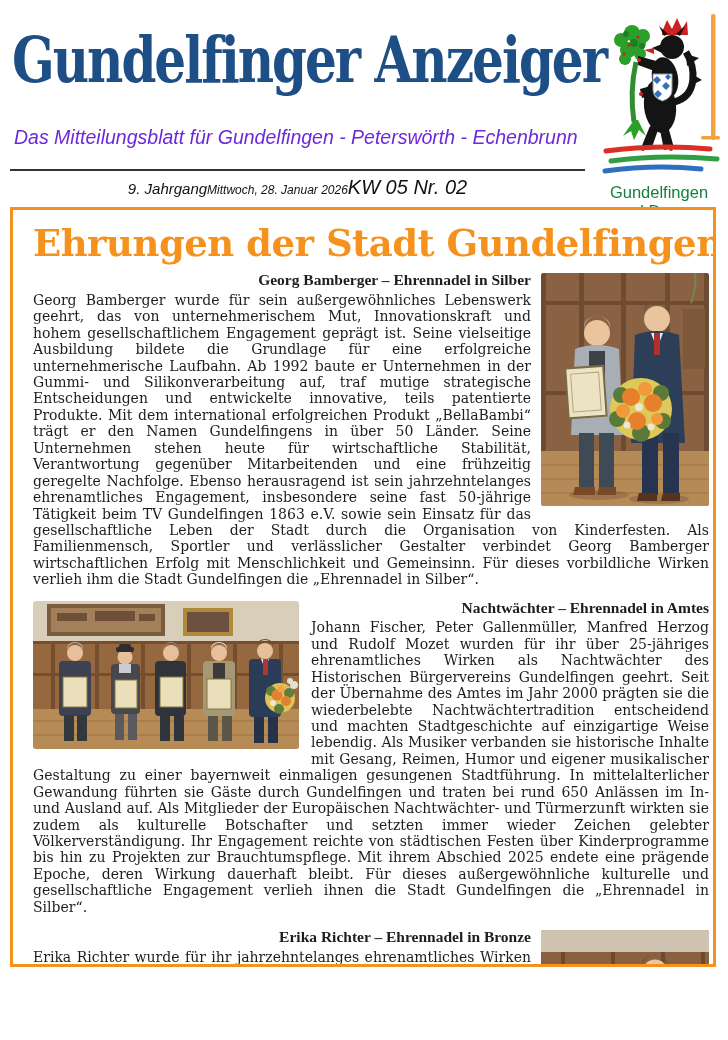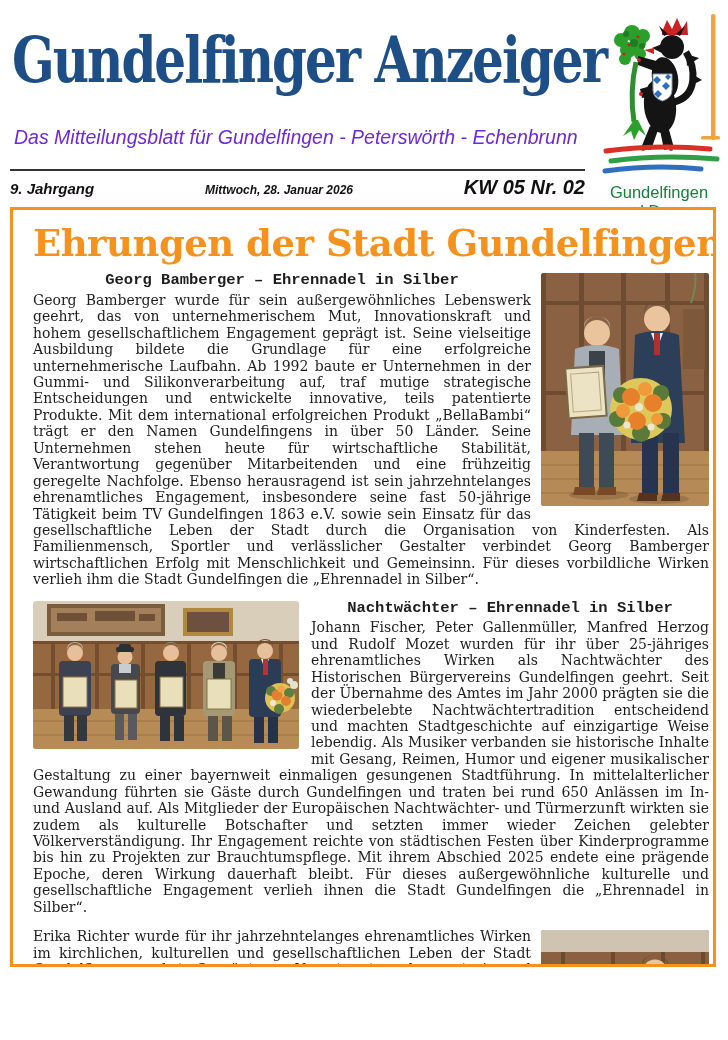--- a/index.html
+++ b/index.html
@@ -22,22 +22,22 @@
     position:absolute; left:14px; top:126px; width:576px;
     font-family:"Liberation Sans", sans-serif; font-style:italic;
     font-size:19.5px; color:#6d28d9; white-space:nowrap;
   }
   .masthead-rule {
     position:absolute; left:10px; top:169px; width:575px; height:2px;
     background:#333;
   }
   .dateline {
     position:absolute; left:10px; top:176px; width:575px;
-    display:flex; align-items:baseline; justify-content:space-between;
-    font-family:"Liberation Sans", sans-serif; font-style:italic; font-weight:bold;
+    display:flex; align-items:baseline; justify-content:center;
+    font-family:"Liberation Sans", sans-serif; font-style:italic; font-weight:normal;
     color:#111;
   }
   .dateline .vol   { font-size:15px; }
   .dateline .date  { font-size:12px; }
   .dateline .issue { font-size:20px; }
 
   
   .logo-block { position:absolute; right:8px; top:10px; width:122px; text-align:center; }
   .logo-caption {
     margin-top:1px; font-family:"Liberation Sans", sans-serif;
@@ -50,22 +50,22 @@
     border:3px solid #f5921e; background:#fff;
     padding:10px 4px 0 20px; overflow:hidden;
   }
   .main-headline {
     font-family:"DejaVu Serif", serif; font-weight:bold;
     font-size:37px; letter-spacing:-0.5px; color:#f5921e;
     white-space:nowrap; line-height:1.25; margin-bottom:5px;
   }
   article { font-size:14px; line-height:1.175; text-align:justify; }
   article h2 {
-    font-family:Liberation Mono, monospace; font-weight:bold;
-    font-size:15.5px; line-height:1.2; margin:0 0 2px 0; text-align:center;
+    font-family:Liberation Serif, serif; font-weight:bold;
+    font-size:15.5px; line-height:1.2; margin:0 0 2px 0; text-align:right;
   }
   .flow { display:flow-root; }
   .a1 { margin-bottom:11px; }
   .a2 { margin-bottom:13px; }
   figure.photo { border-radius:3px; overflow:hidden; line-height:0; }
   .ph-right { float:right; margin:2px 0 6px 10px; }
   .ph-left  { float:left;  margin:2px 12px 5px 0; }
 </style>
 </head>
 <body>
@@ -315,21 +315,21 @@
             </g>
           <circle cx="248" cy="88" r="3.5" fill="#f3a24a"></circle>
             <circle cx="240" cy="102" r="3" fill="#efe6d2"></circle>
 
           <g fill="#dfe4d2">
               <circle cx="261" cy="84" r="4"></circle>
               <circle cx="257" cy="80" r="3"></circle>
             </g>
         </svg>
       </figure>
-      <h2>Nachtwächter – Ehrennadel in Silber</h2>
+      <h2>Nachtwächter – Ehrennadel in Amtes</h2>
       <p>Johann Fischer, Peter Gallenmüller, Manfred Herzog und Rudolf Mozet wurden für ihr über 25-jähriges ehrenamtliches Wirken als Nachtwächter des Historischen Bürgervereins Gundelfingen geehrt. Seit der Übernahme des Amtes im Jahr 2000 prägten sie die wiederbelebte Nachtwächtertradition entscheidend und machten Stadtgeschichte auf einzigartige Weise lebendig. Als Musiker verbanden sie historische Inhalte mit Gesang, Reimen, Humor und eigener musikalischer Gestaltung zu einer bayernweit einmaligen gesungenen Stadtführung. In mittelalterlicher Gewandung führten sie Gäste durch Gundelfingen und traten bei rund 650 Anlässen im In- und Ausland auf. Als Mitglieder der Europäischen Nachtwächter- und Türmerzunft wirkten sie zudem als kulturelle Botschafter und setzten immer wieder Zeichen gelebter Völkerverständigung. Ihr Engagement reichte von städtischen Festen über Kinderprogramme bis hin zu Projekten zur Brauchtumspflege. Mit ihrem Abschied 2025 endete eine prägende Epoche, deren Wirkung dauerhaft bleibt. Für dieses außergewöhnliche kulturelle und gesellschaftliche Engagement verlieh ihnen die Stadt Gundelfingen die „Ehrennadel in Silber“.</p>
     </article>
 
     <article class="a3">
       <figure class="photo ph-right">
         <svg width="168" height="245" viewBox="0 0 168 245">
           <rect width="168" height="245" fill="#8a6041"></rect>
           <rect x="0" y="0" width="168" height="22" fill="#cfc4b2"></rect>
           <g fill="#6b4a2e">
             <rect x="0" y="58" width="168" height="3"></rect>
@@ -389,18 +389,19 @@
             </g>
           <circle cx="108" cy="158" r="5" fill="#efe9e2"></circle>
           <circle cx="84" cy="134" r="5" fill="#e6c96a"></circle>
           <g fill="#cfd8c2">
               <circle cx="104" cy="146" r="3"></circle>
               <circle cx="92" cy="156" r="3"></circle>
               <circle cx="118" cy="130" r="3"></circle>
             </g>
         </svg>
       </figure>
+      <h2>Erika Richter – Ehrennadel in Bronze</h2>
       <p>Erika Richter wurde für ihr jahrzehntelanges ehrenamtliches Wirken im kirchlichen, kulturellen und gesellschaftlichen Leben der Stadt Gundelfingen geehrt. Geprägt von Verantwortungsbewusstsein und sozialem Engagement übernahm sie früh vielfältige Aufgaben und füllte diese stets mit großer Verlässlichkeit aus.  Einen Schwerpunkt bildet ihr kirchliches Engagement, insbesondere als Vorsitzende des katholischen Frauenkreises, den sie seit 1991 mit großem persönlichem Einsatz prägt. Federführend war sie zudem an der Gestaltung von 33 Körnerbildern zum Erntedank beteiligt. Hervorzuheben ist ihr Einsatz für den interreligiösen Dialog sowie ihr langjähriges Wirken bei der Caritas und im Historischen Bürgerverein Gundelfingen. Seit 30 Jahren ist sie im Förderverein der Stadtkapelle. Mit Ausdauer, Bescheidenheit und Herz hat Erika Richter das Gemeinwesen nachhaltig bereichert. Für dieses vorbildliche Engagement verlieh ihr die Stadt Gundelfingen die „Ehrennadel in Bronze“.</p>
 
     </article>
   </div>
 
 </div>
 
 </body></html>

